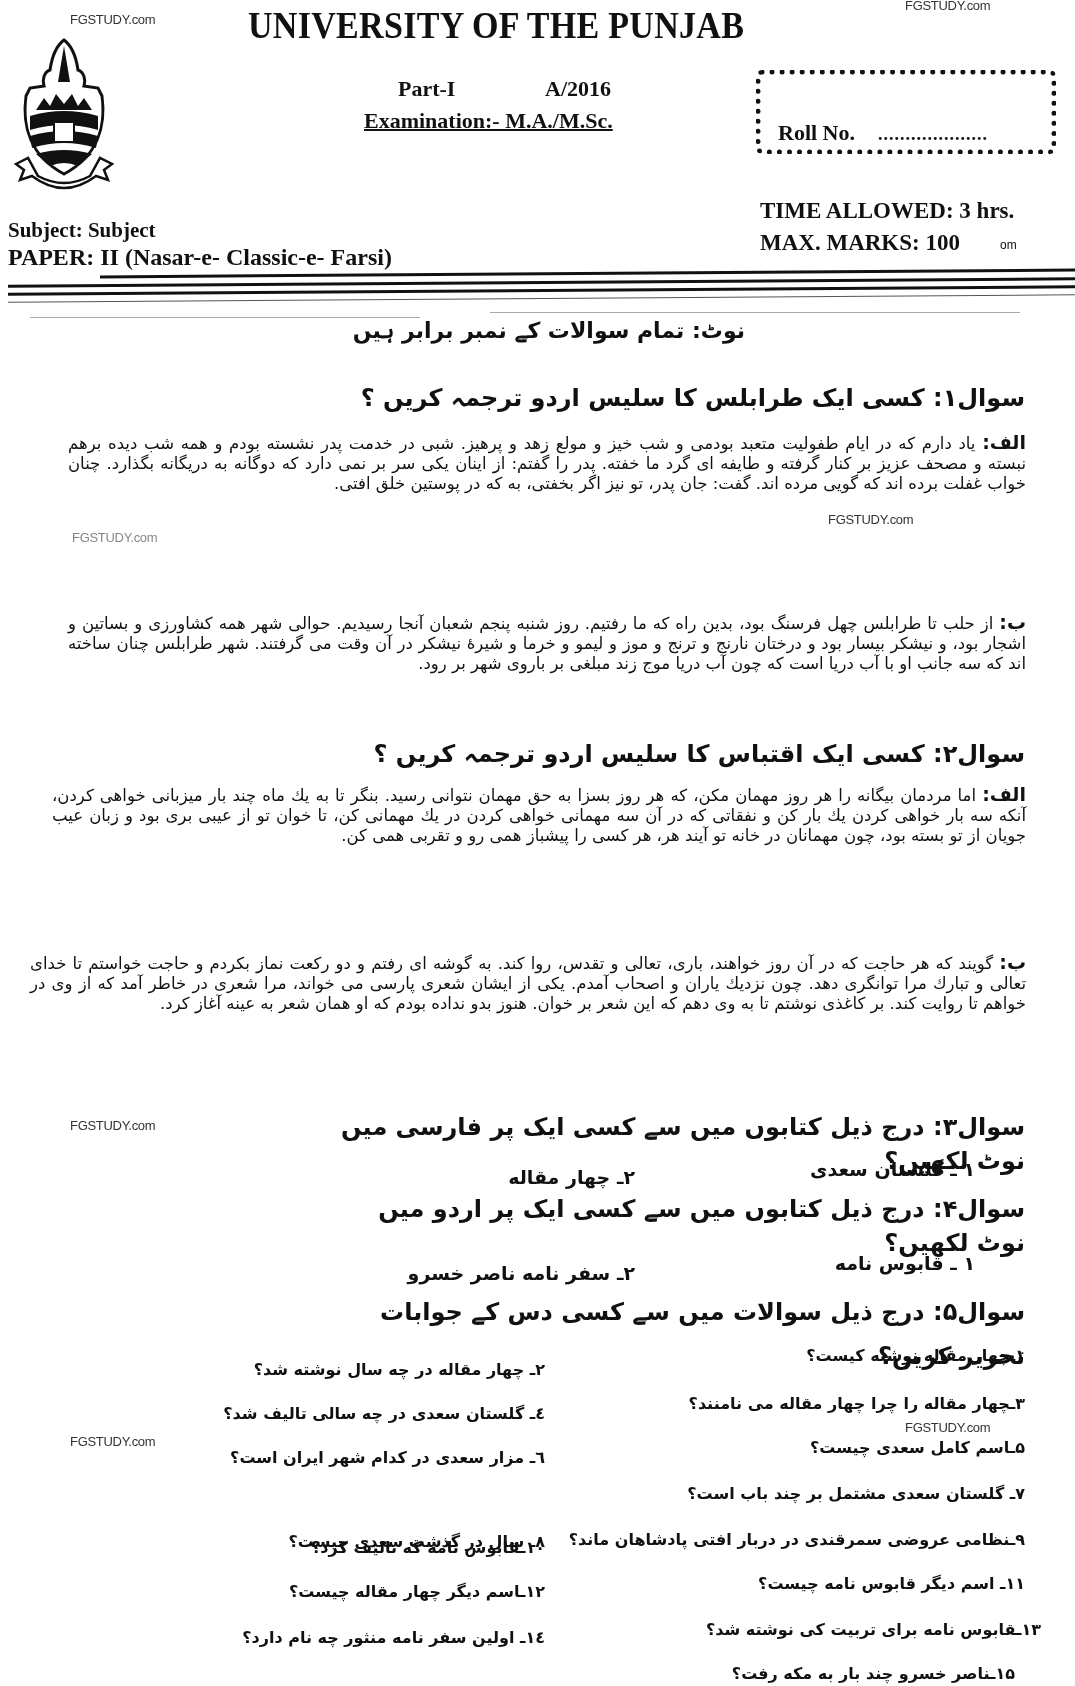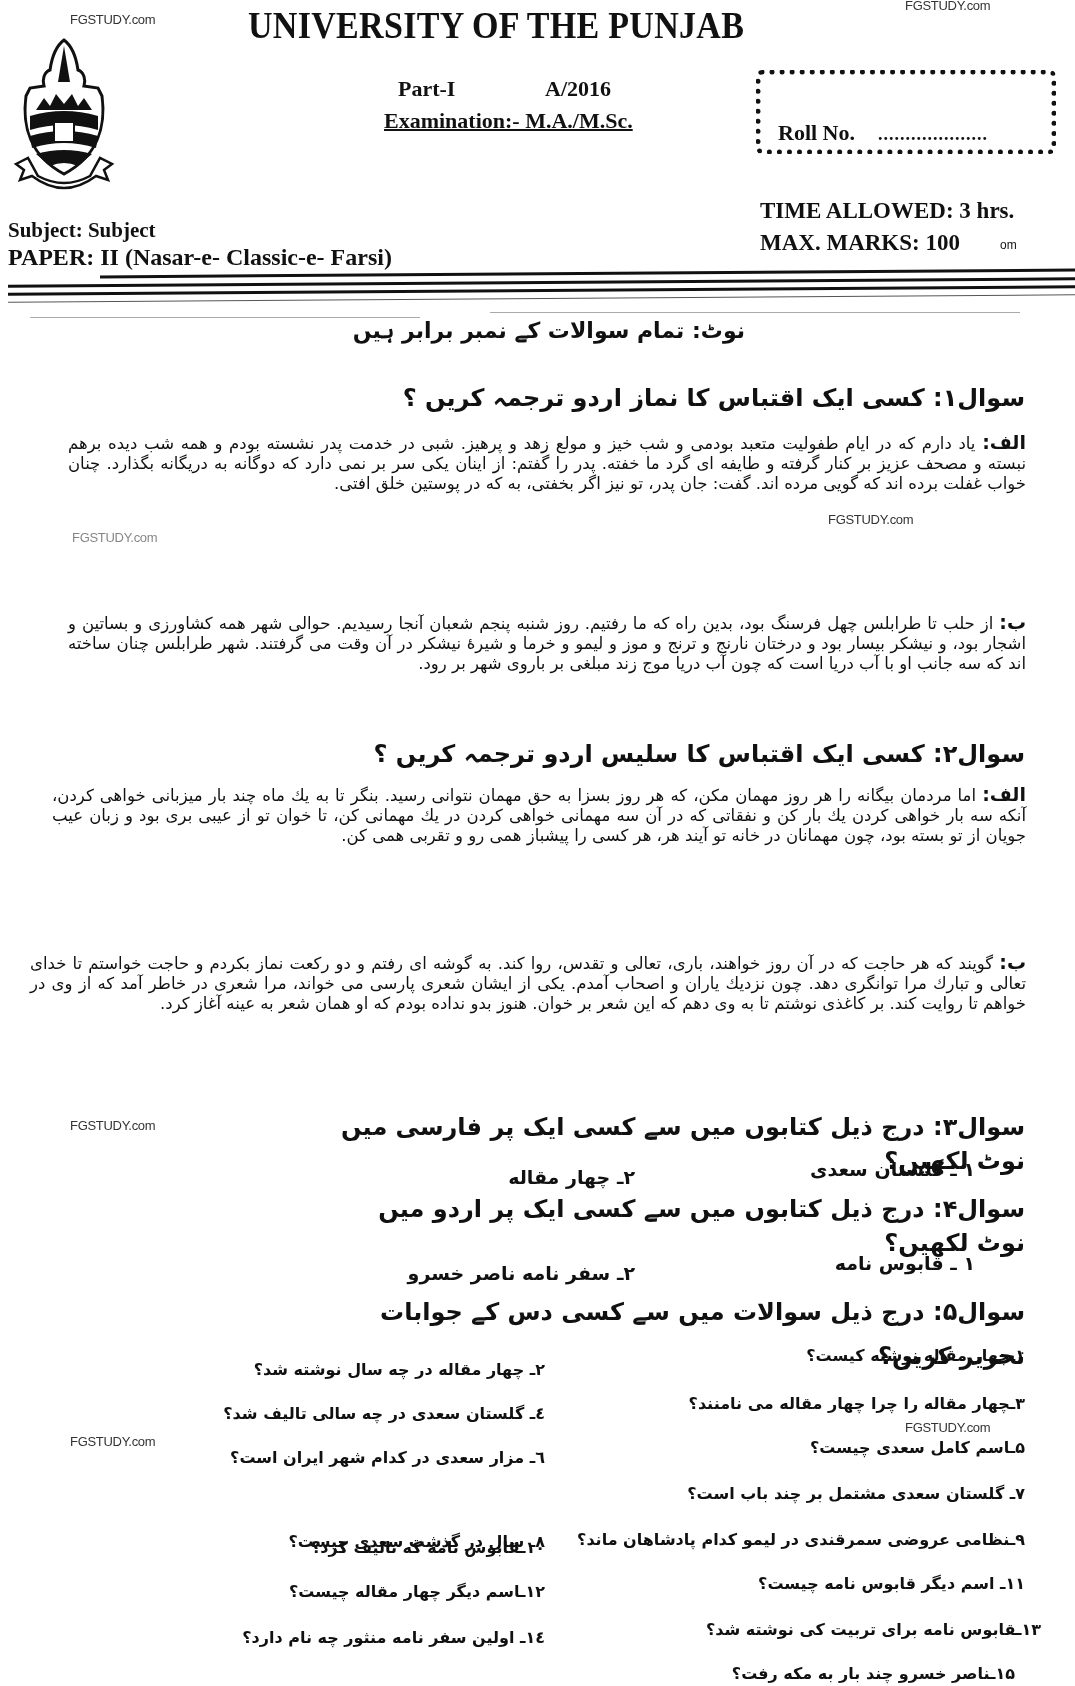--- a/index.html
+++ b/index.html
@@ -6,21 +6,21 @@
   body {
     width: 1075px; height: 1686px; position: relative; overflow: hidden;
     color: #111; font-family: "Liberation Serif", serif;
   }
   .abs { position: absolute; }
   .wm { font-family: "Liberation Sans", sans-serif; font-size: 13px; color: #333; letter-spacing: -0.3px; }
   .uni-title { left: 248px; top: 4px; font-size: 37px; font-weight: bold; letter-spacing: 0.3px; transform: scaleX(0.92); transform-origin: left; }
   .logo { left: 8px; top: 36px; width: 112px; height: 168px; }
   .part { left: 398px; top: 76px; font-size: 22px; font-weight: bold; }
   .year { left: 545px; top: 76px; font-size: 22px; font-weight: bold; }
-  .exam { left: 384px; top: 108px; font-size: 22px; font-weight: bold; text-decoration: underline; text-decoration-thickness: 2px; }
+  .exam { left: 364px; top: 108px; font-size: 22px; font-weight: bold; text-decoration: underline; text-decoration-thickness: 2px; }
   .rollbox {
     left: 756px; top: 70px; width: 300px; height: 84px;
     border: 5px dotted #111; border-radius: 6px; box-sizing: border-box;
   }
   .roll { left: 778px; top: 120px; font-size: 22px; font-weight: bold; }
   .roll-dots { left: 878px; top: 124px; font-size: 18px; font-weight: bold; letter-spacing: 1px; }
   .time { left: 760px; top: 198px; font-size: 23px; font-weight: bold; }
   .marks { left: 760px; top: 230px; font-size: 23px; font-weight: bold; }
   .marks-om { left: 1000px; top: 238px; font-size: 12px; font-family: "Liberation Sans", sans-serif; }
   .subject { left: 8px; top: 218px; font-size: 21px; font-weight: bold; }
@@ -76,21 +76,21 @@
 
 <div class="abs rule" style="left:100px;top:272px;width:975px;transform:rotate(-0.4deg);"></div>
 <div class="abs rule" style="left:8px;top:281px;width:1067px;transform:rotate(-0.4deg);"></div>
 <div class="abs rule" style="left:8px;top:289px;width:1067px;transform:rotate(-0.4deg);"></div>
 <div class="abs rule thin" style="left:8px;top:298px;width:1067px;transform:rotate(-0.4deg);"></div>
 <div class="abs rule thin" style="left:30px;top:317px;width:390px;opacity:.5"></div>
 <div class="abs rule thin" style="left:490px;top:312px;width:530px;opacity:.5"></div>
 
 <div class="abs urdu note">نوٹ:   تمام سوالات کے نمبر برابر ہیں</div>
 
-<div class="abs urdu qhead" style="right:50px;top:384px;width:900px;">سوال۱:   کسی ایک اقتباس کا نماز اردو ترجمہ کریں ؟</div>
+<div class="abs urdu qhead" style="right:50px;top:384px;width:900px;">سوال۱:   کسی ایک طرابلس کا سلیس اردو ترجمہ کریں ؟</div>
 <div class="abs para" style="left:68px;top:432px;width:958px;">
   <b>الف:</b>
   <span>یاد دارم که در ایام طفولیت متعبد بودمی و شب خیز و مولع زهد و پرهیز. شبی در خدمت پدر نشسته بودم و همه شب دیده برهم نبسته و مصحف عزیز بر کنار گرفته و طایفه ای گرد ما خفته. پدر را گفتم: از اینان یکی سر بر نمی دارد که دوگانه به دریگانه بگذارد. چنان خواب غفلت برده اند که گویی مرده اند. گفت: جان پدر، تو نیز اگر بخفتی، به که در پوستین خلق افتی.</span>
 </div>
 <div class="abs para" style="left:68px;top:612px;width:958px;">
   <b>ب:</b>
   <span>از حلب تا طرابلس چهل فرسنگ بود، بدین راه که ما رفتیم. روز شنبه پنجم شعبان آنجا رسیدیم. حوالی شهر همه کشاورزی و بساتین و اشجار بود، و نیشکر بیسار بود و درختان نارنج و ترنج و موز و لیمو و خرما و شیرهٔ نیشکر در آن وقت می گرفتند. شهر طرابلس چنان ساخته اند که سه جانب او با آب دریا است که چون آب دریا موج زند مبلغی بر باروی شهر بر رود.</span>
 </div>
 
 <div class="abs urdu qhead" style="right:50px;top:740px;width:900px;">سوال۲:   کسی ایک اقتباس کا سلیس اردو ترجمہ کریں ؟</div>
@@ -114,19 +114,19 @@
 <div class="abs urdu qhead" style="right:50px;top:1290px;width:700px;line-height:44px;">سوال۵: درج ذیل سوالات میں سے کسی دس کے جوابات تحریر کریں؟</div>
 
 <div class="abs urdu q5" style="right:50px;top:1346px;">۱ـچهار مقاله نوشته کیست؟</div>
 <div class="abs urdu q5" style="right:530px;top:1360px;">۲ـ چهار مقاله در چه سال نوشته شد؟</div>
 <div class="abs urdu q5" style="right:50px;top:1394px;">۳ـچهار مقاله را چرا چهار مقاله می نامنند؟</div>
 <div class="abs urdu q5" style="right:530px;top:1404px;">٤ـ گلستان سعدی در چه سالی تالیف شد؟</div>
 <div class="abs urdu q5" style="right:50px;top:1438px;">۵ـاسم کامل سعدی چیست؟</div>
 <div class="abs urdu q5" style="right:530px;top:1448px;">٦ـ مزار سعدی در کدام شهر ایران است؟</div>
 <div class="abs urdu q5" style="right:50px;top:1484px;">۷ـ گلستان سعدی مشتمل بر چند باب است؟</div>
 <div class="abs urdu q5" style="right:530px;top:1492px;margin-top:40px;">۸ـ سال در گذشت سعدی چیست؟</div>
-<div class="abs urdu q5" style="right:50px;top:1530px;">۹ـنظامی عروضی سمرقندی در لیمو کدام پادشاهان ماند؟</div>
+<div class="abs urdu q5" style="right:50px;top:1530px;">۹ـنظامی عروضی سمرقندی در دربار افتی پادشاهان ماند؟</div>
 <div class="abs urdu q5" style="right:530px;top:1538px;">۱۰ـقابوس نامه که تالیف کرد؟</div>
 <div class="abs urdu q5" style="right:50px;top:1574px;">۱۱ـ اسم دیگر قابوس نامه چیست؟</div>
 <div class="abs urdu q5" style="right:530px;top:1582px;">۱۲ـاسم دیگر چهار مقاله چیست؟</div>
 <div class="abs urdu q5" style="right:34px;top:1620px;">۱۳ـقابوس نامه برای تربیت کی نوشته شد؟</div>
 <div class="abs urdu q5" style="right:530px;top:1628px;">۱٤ـ اولین سفر نامه منثور چه نام دارد؟</div>
 <div class="abs urdu q5" style="right:60px;top:1664px;">۱۵ـناصر خسرو چند بار به مکه رفت؟</div>
 
 </body></html>

